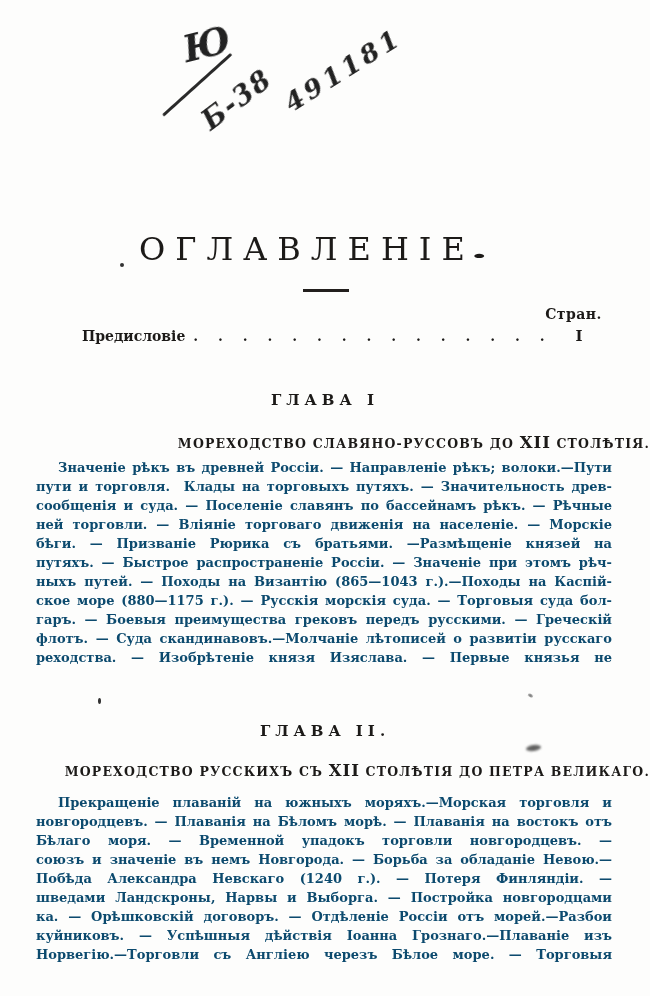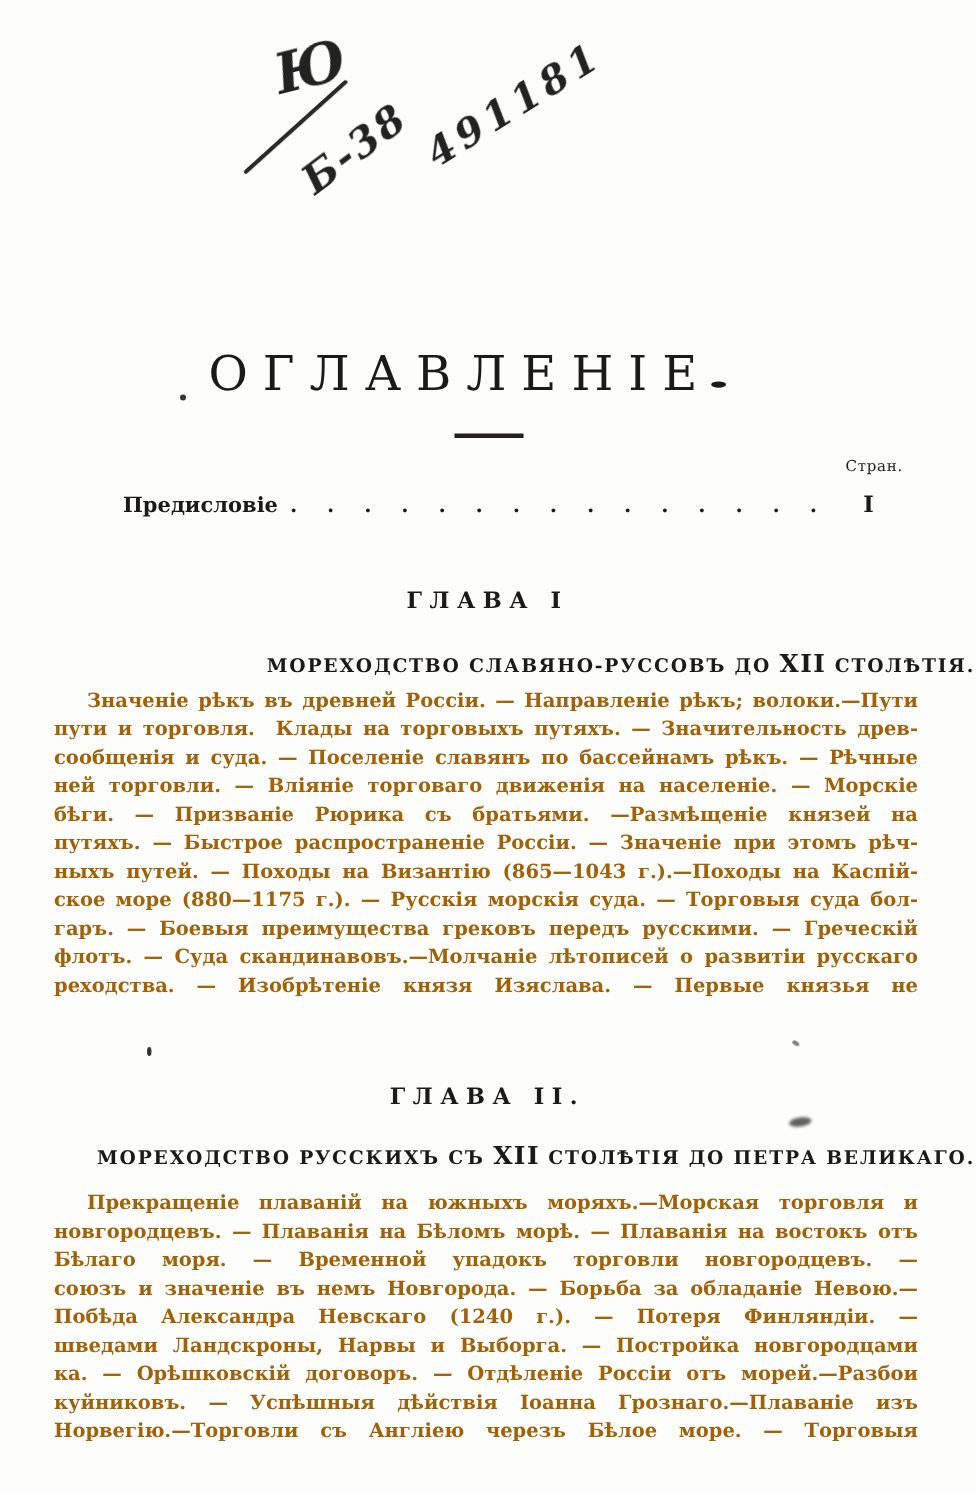--- a/index.html
+++ b/index.html
@@ -20,38 +20,38 @@
     filter:blur(.45px);border-radius:2px;}
   .hw2{left:197px;top:86px;font-size:27px;transform:rotate(-37deg);font-weight:bold;letter-spacing:2px;}
   .hw3{left:287px;top:92px;font-size:26px;transform:rotate(-32deg);transform-origin:left center;
     font-weight:bold;letter-spacing:4px;}
   
   .title{position:absolute;top:230px;left:0;right:10px;text-align:center;
     font-size:32px;font-weight:500;letter-spacing:10px;white-space:nowrap;}
   .title-mark{display:inline-block;transform:scaleX(2.4) translateY(-2px);margin-left:6px;}
   .title-rule{position:absolute;top:289px;left:303px;width:46px;height:3px;background:#221f1d;}
   
-  .stran{position:absolute;top:306px;right:48px;font-size:10px;font-weight:normal;letter-spacing:.5px;}
+  .stran{position:absolute;top:306px;right:48px;font-size:14px;font-weight:bold;letter-spacing:.5px;}
   .preface-row{position:absolute;top:327px;left:37px;right:38px;
     display:flex;align-items:baseline;font-size:14px;font-weight:bold;margin-left:45px;}
   .leader{flex:1;overflow:hidden;white-space:nowrap;word-spacing:15px;padding:0 8px;font-weight:bold;}
   .pgnum{width:42px;text-align:center;font-size:15px;margin-right:12px;}
   
   .ch-head{position:absolute;left:0;right:0;text-align:center;
     font-size:15px;font-weight:600;letter-spacing:5px;white-space:nowrap;}
   .ch1-h{top:391px;}
   .ch2-h{top:722px;}
   .ch-sub{position:absolute;left:0;right:0;text-align:right;
     font-size:12.5px;font-weight:bold;letter-spacing:1.2px;white-space:nowrap;}
   .ch1-s{top:433px;}
   .ch2-s{top:761px;}
   .roman{font-size:16.5px;letter-spacing:1px;}
   
   .para{position:absolute;left:36px;right:38px;font-size:13px;font-weight:bold;
-    color:#a16207;}
+    color:#0c4a6e;}
   .ch1-p{top:458px;}
   .ch2-p{top:793px;}
   .pline{height:19px;line-height:19px;text-align:justify;text-align-last:justify;
     word-spacing:1.5px;overflow:hidden;}
   .pline.indent{text-indent:22px;}
   
   .smudge{position:absolute;left:526px;top:745px;width:15px;height:6px;background:#3a3a3a;
     border-radius:50%;filter:blur(1px);transform:rotate(-8deg);opacity:.8;}
   .speck{position:absolute;background:#333;border-radius:50%;filter:blur(.3px);}
   .s1{left:98px;top:698px;width:3px;height:6px;}

